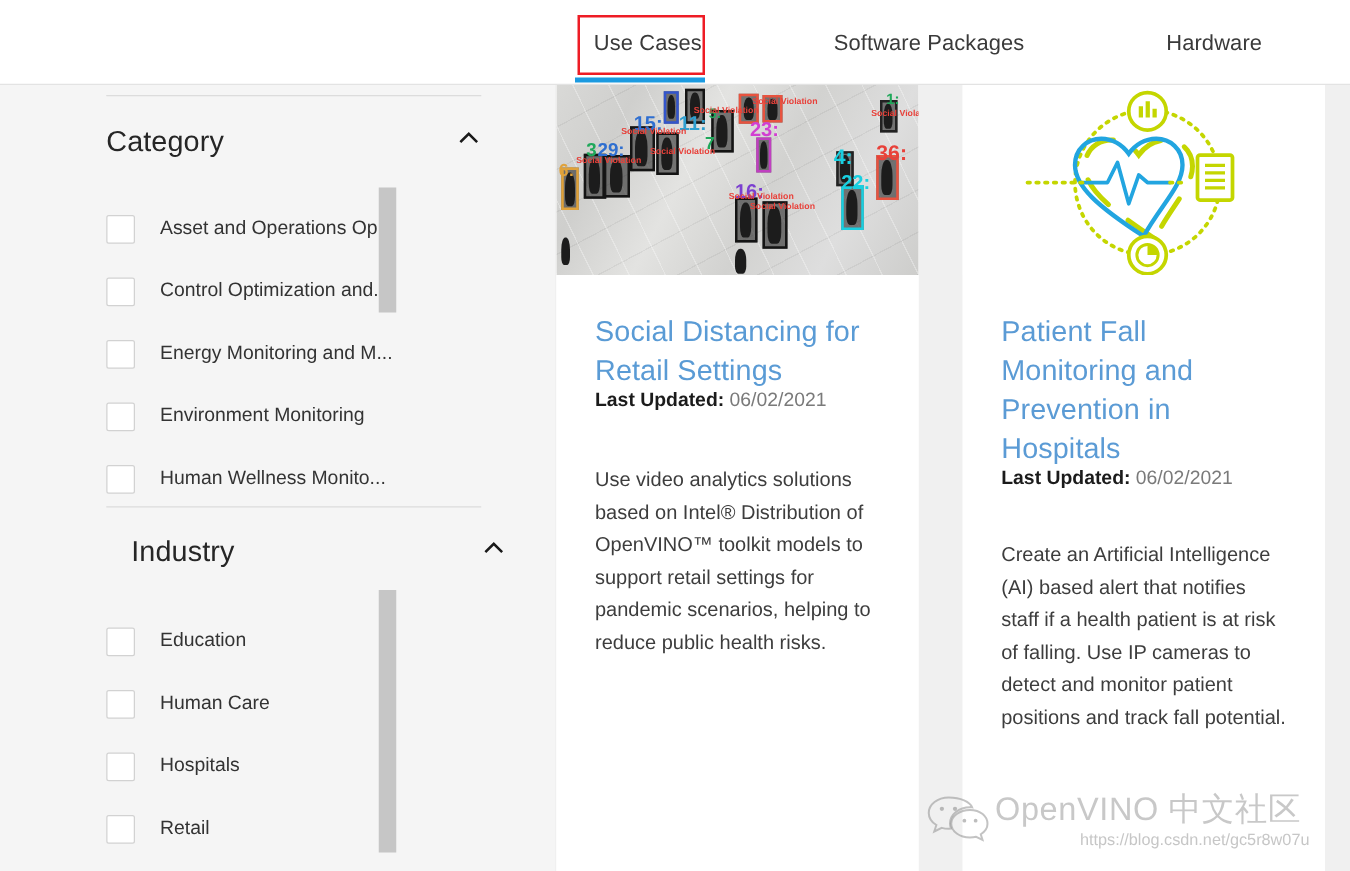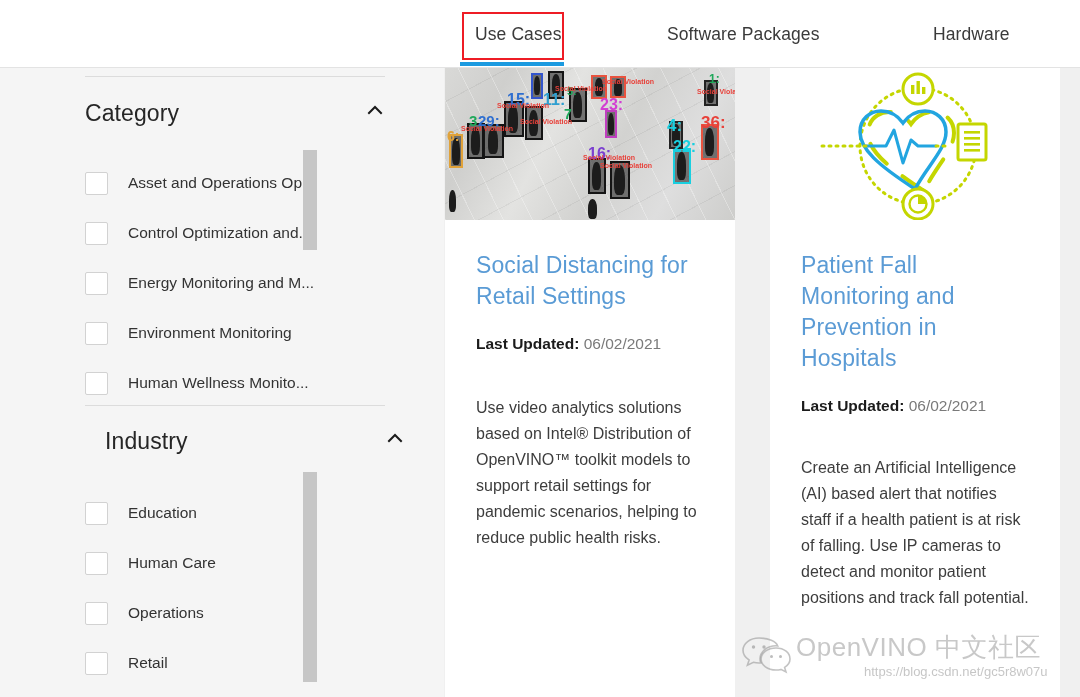--- a/index.html
+++ b/index.html
@@ -82,21 +82,21 @@
   #card1 { left: 326px; width: 290px; }
 
   .card-media { position: relative; width: 100%; height: 152px; overflow: hidden; }
 
   .card-body { padding: 0 31px; }
   .card-title {
     font-size: 23px; line-height: 31px; color: #5a9bd5; font-weight: 400;
     margin-top: 30px; cursor: pointer; letter-spacing: .1px;
   }
   #card1 .card-title { color: #5b9bd5; }
-  .card-meta { margin-top: 23px; font-size: 15.5px; color: #7a7a7a; }
+  .card-meta { font-size: 15.5px; color: #7a7a7a; }
   .card-meta b { color: #1b1b1b; font-weight: 700; }
   .card-desc {
     margin-top: 42px; font-size: 16px; line-height: 26px; color: #3d3d3d;
   }
   #card1 .card-desc { margin-top: 40px; }
 
   
   .photo {
     position: absolute; inset: 0;
     background:
@@ -205,21 +205,21 @@
       <div class="facet-row">
         <span class="cb"></span>
         <span class="cb-label">Education</span>
       </div>
       <div class="facet-row">
         <span class="cb"></span>
         <span class="cb-label">Human Care</span>
       </div>
       <div class="facet-row">
         <span class="cb"></span>
-        <span class="cb-label">Operations</span>
+        <span class="cb-label">Hospitals</span>
       </div>
       <div class="facet-row">
         <span class="cb"></span>
         <span class="cb-label">Retail</span>
       </div>
     </div>
 
     <div class="facet-scroll" style="left:303px;top:404px;height:210px;"></div>
   </div>
 

